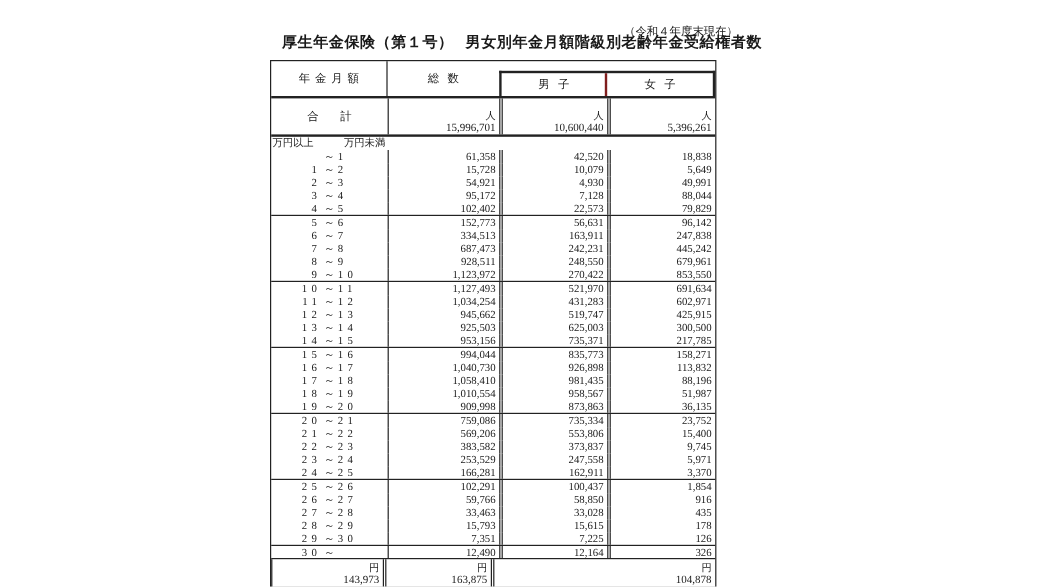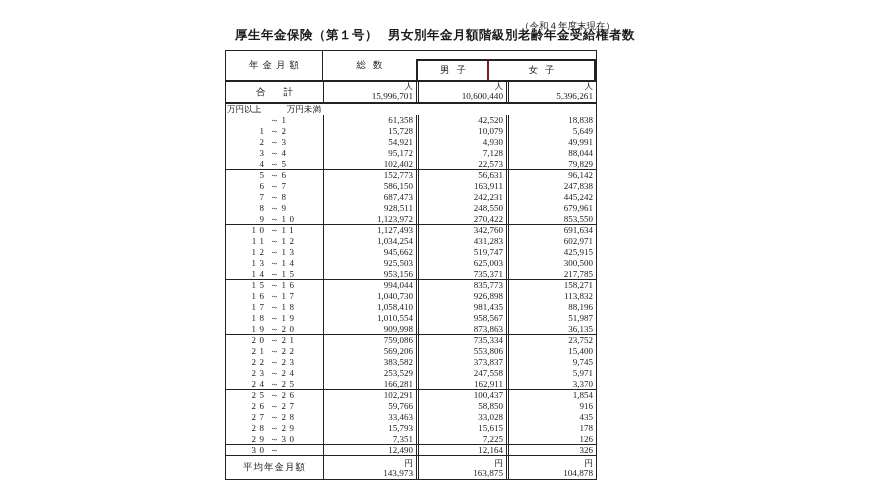--- a/index.html
+++ b/index.html
@@ -49,32 +49,32 @@
   .hc { display: flex; align-items: center; justify-content: center; font-size: 9.5px; }
   .hc1 { width: 97px; border-right: 1px solid #222; letter-spacing: 4px; padding-left: 4px; }
   .hc2 { width: 93px; letter-spacing: 7px; padding-left: 7px; text-align: center; }
   .gbox {
     position: absolute;
     left: 190px; right: 0; top: 8px; bottom: 0;
     border: 2px solid #222;
     border-bottom: none;
     display: flex;
   }
-  .hcm { width: 71px; border-right: 2px solid #7f1d1d; letter-spacing: 7px; padding-left: 8px; }
+  .hcm { width: 88px; border-right: 2px solid #7f1d1d; letter-spacing: 7px; padding-left: 8px; }
   .hcf { flex: 1; letter-spacing: 7px; padding-left: 7px; }
   
   .row { display: flex; width: 100%; }
   .c  { overflow: hidden; }
   .c1 { width: 97px; }
   .c2 { width: 93px; border-left: 1px solid #222; }
   .c3 { width: 90px; border-left: 3px double #222; }
   .c4 { flex: 1;     border-left: 3px double #222; }
   .num  { text-align: right; padding-right: 3px; line-height: 11px; font-size: 9px; }
   
-  .total-row { height: 22px; border-bottom: 2px solid #222; }
+  .total-row { height: 32px; border-bottom: 2px solid #222; }
   .stack { display: flex; flex-direction: column; justify-content: flex-end; }
   .unit { display: block; text-align: right; padding-right: 3px; font-size: 8.5px; line-height: 10px; }
   .val  { display: block; text-align: right; padding-right: 3px; font-size: 9.2px; line-height: 11px; }
   .lbl-c {
     display: flex; align-items: center; justify-content: center;
     font-size: 9.5px; letter-spacing: 18px; padding-left: 18px;
   }
   
   .sub-row { height: 11px; align-items: center; }
   .rh { display: flex; justify-content: space-between; padding: 0 2px 0 1px;
@@ -199,21 +199,21 @@
     <div class="c c2 num">152,773</div>
     <div class="c c3 num">56,631</div>
     <div class="c c4 num">96,142</div>
   </div>
         <div class="row drow">
     <div class="c c1 rangelbl">
       <span class="lo">6</span>
       <span class="tl">～</span>
       <span class="hi">7</span>
     </div>
-    <div class="c c2 num">586,150</div>
+    <div class="c c2 num">334,513</div>
     <div class="c c3 num">163,911</div>
     <div class="c c4 num">247,838</div>
   </div>
         <div class="row drow">
     <div class="c c1 rangelbl">
       <span class="lo">7</span>
       <span class="tl">～</span>
       <span class="hi">8</span>
     </div>
     <div class="c c2 num">687,473</div>
@@ -240,21 +240,21 @@
     <div class="c c3 num">270,422</div>
     <div class="c c4 num">853,550</div>
   </div>
         <div class="row drow">
     <div class="c c1 rangelbl">
       <span class="lo">10</span>
       <span class="tl">～</span>
       <span class="hi">11</span>
     </div>
     <div class="c c2 num">1,127,493</div>
-    <div class="c c3 num">342,760</div>
+    <div class="c c3 num">521,970</div>
     <div class="c c4 num">691,634</div>
   </div>
         <div class="row drow">
     <div class="c c1 rangelbl">
       <span class="lo">11</span>
       <span class="tl">～</span>
       <span class="hi">12</span>
     </div>
     <div class="c c2 num">1,034,254</div>
     <div class="c c3 num">431,283</div>
@@ -446,21 +446,20 @@
       <span class="tl">～</span>
       <span class="hi"></span>
     </div>
     <div class="c c2 num">12,490</div>
     <div class="c c3 num">12,164</div>
     <div class="c c4 num">326</div>
   </div>
       </div>
 
     <div class="row avg-row">
-      <div class="c c1 avg-lbl">平均年金月額</div>
       <div class="c c2 stack">
         <span class="unit">円</span>
         <span class="val">143,973</span>
       </div>
       <div class="c c3 stack">
         <span class="unit">円</span>
         <span class="val">163,875</span>
       </div>
       <div class="c c4 stack">
         <span class="unit">円</span>

